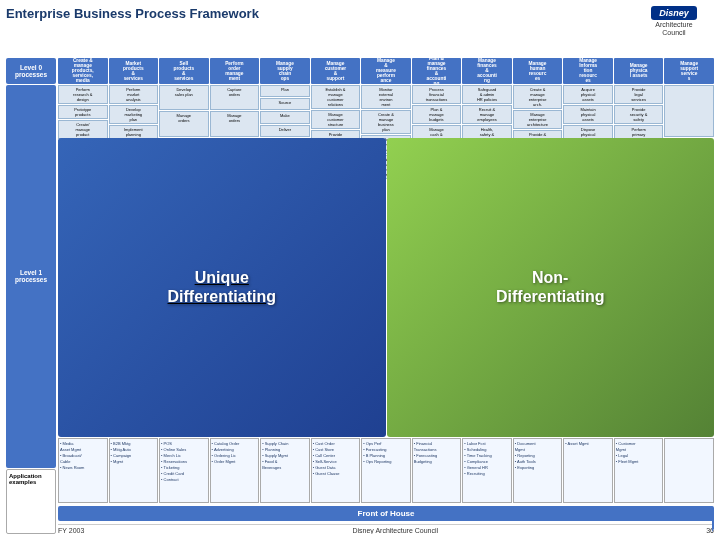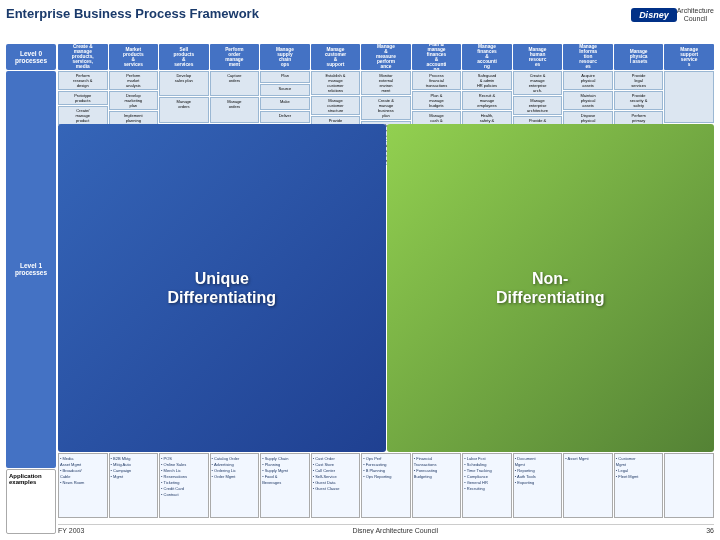--- a/index.html
+++ b/index.html
@@ -22,20 +22,21 @@
 
     
     .header {
       display: flex;
       justify-content: space-between;
       align-items: flex-start;
       margin-bottom: 20px;
     }
     .logo-area {
       display: flex;
+      flex-direction: column;
       align-items: center;
       min-width: 80px;
     }
   </style>
 </head>
 <body>
 
 <div class="page-wrapper">
 
   <div class="header">
@@ -163,21 +164,21 @@
           <div style="background:#dce6f1;border:0.5px solid #9ab7d3;font-size:4px;text-align:center;padding:1px;flex:1;">Perform<br>primary<br>functions</div>
           <div style="background:#dce6f1;border:0.5px solid #9ab7d3;font-size:4px;text-align:center;padding:1px;flex:1;">Perform<br>project<br>operations</div>
         </div>
 
         <div style="flex:1;display:flex;flex-direction:column;gap:1px;">
           <div style="background:#dce6f1;border:0.5px solid #9ab7d3;font-size:4px;text-align:center;padding:1px;flex:1;">&nbsp;</div>
         </div>
       </div>
 
       <div style="display:flex;gap:1px;flex:1;min-height:40px;">
-        <div style="flex:6.5;background:linear-gradient(135deg,#3565b8,#1f4091);border-radius:3px;display:flex;align-items:center;justify-content:center;">
+        <div style="flex:6.5;background:linear-gradient(135deg,#3565b8,#1f4091);border-radius:3px;display:flex;align-items:center;justify-content:center;text-decoration:underline;">
           <div style="font-size:16px;font-weight:bold;color:#fff;text-shadow:1px 1px 3px rgba(0,0,0,0.5);text-align:center;line-height:1.2;">
             <span style="white-space:pre-line;">Unique
 Differentiating</span>
           </div>
         </div>
         <div style="flex:6.5;background:linear-gradient(135deg,#92d050,#548235);border-radius:3px;display:flex;align-items:center;justify-content:center;">
           <div style="font-size:16px;font-weight:bold;color:#fff;text-shadow:1px 1px 3px rgba(0,0,0,0.5);text-align:center;line-height:1.2;">
             <span style="white-space:pre-line;">Non-
 Differentiating</span>
           </div>
@@ -261,20 +262,24 @@
           <div style="color:#1f3864;line-height:1.5;">  Mgmt</div>
           <div style="color:#1f3864;line-height:1.5;">• Legal</div>
           <div style="color:#1f3864;line-height:1.5;">• Fleet Mgmt</div>
         </div>
         <div style="flex:1;background:#f2f7ff;border:0.5px solid #aaa;font-size:4px;padding:2px 1px;overflow:hidden;">
           &nbsp;
         </div>
       </div>
 
       <div style="display:flex;gap:3px;margin-top:2px;">
+        <div style="flex:1;background:#4472c4;color:#fff;text-align:center;font-size:8px;font-weight:bold;padding:3px 6px;border-radius:2px;position:relative;">
+          <span>Front of House</span>
+          <span style="position:absolute;right:-6px;top:0;width:0;height:0;border-top:13px solid transparent;border-bottom:13px solid transparent;border-left:8px solid #4472c4;z-index:2;"></span>
+        </div>
       </div>
 
       <div style="display:flex;justify-content:space-between;align-items:center;margin-top:2px;padding-top:2px;border-top:1px solid #ccc;">
         <div style="font-size:7px;color:#333;">FY 2003</div>
         <div style="font-size:7px;color:#333;">Disney Architecture Council</div>
         <div style="font-size:7px;color:#333;">36</div>
       </div>
 
     </div>
   </div>

